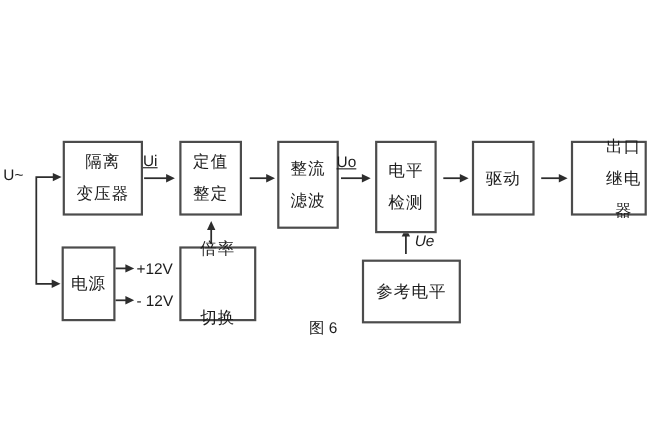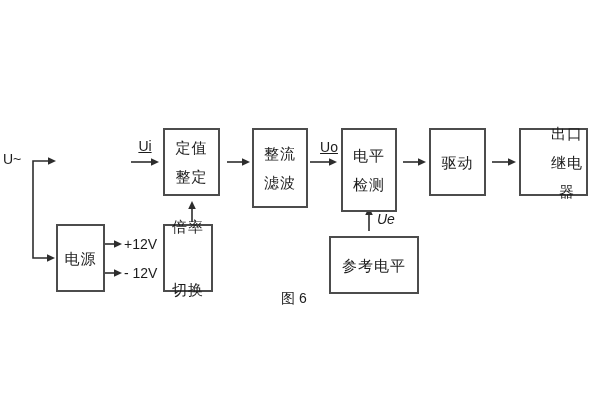--- a/index.html
+++ b/index.html
@@ -6,21 +6,21 @@
   #canvas{
     position:relative;width:600px;height:400px;background:#ffffff;
     font-family:"Liberation Sans",sans-serif;color:#1c1c1c;overflow:hidden;
   }
   .box{
     position:absolute;box-sizing:border-box;border:2px solid #4c4c4c;background:#ffffff;
     display:flex;flex-direction:column;align-items:center;justify-content:center;
     font-size:15px;line-height:29px;text-align:center;letter-spacing:1px;
   }
   .lbl{position:absolute;font-size:14px;white-space:nowrap;color:#1c1c1c;}
-  .lbl.center{text-align:center;text-decoration:underline;}
+  .lbl.center{text-align:left;text-decoration:underline;}
   svg.wires{position:absolute;left:0;top:0;width:600px;height:400px;}
   svg .w{stroke:#2d2d2d;stroke-width:1.6;fill:none;}
   svg .ah{fill:#2d2d2d;stroke:none;}
 </style>
 </head>
 <body>
 
 <div id="canvas">
 
   <svg class="wires" viewBox="0 0 600 400">
@@ -62,20 +62,24 @@
       <polygon class="ah" points="122,244 114,240.2 114,247.8"></polygon>
     </g>
     <g>
       <line class="w" x1="104" y1="273" x2="115" y2="273"></line>
       <polygon class="ah" points="122,273 114,269.2 114,276.8"></polygon>
     </g>
   </svg>
 
   <div class="lbl" style="left:3px;top:151px;">U~</div>
 
+  <div class="box" style="left:57px;top:128px;width:73px;height:68px;">
+    <span>隔离</span>
+    <span>变压器</span>
+  </div>
 
   <div class="box" style="left:163px;top:128px;width:57px;height:68px;text-align:right;">
     <span>定值</span>
     <span>整定</span>
   </div>
 
   <div class="box" style="left:252px;top:128px;width:56px;height:80px;">
     <span>整流</span>
     <span>滤波</span>
   </div>
@@ -98,21 +102,21 @@
   <div class="lbl center" style="left:306px;top:139px;width:46px;">Uo</div>
   <div class="lbl" style="left:377px;top:211px;font-style:italic;">Ue</div>
 
   <div class="box" style="left:56px;top:224px;width:49px;height:68px;">
     <span>电源</span>
   </div>
 
   <div class="lbl" style="left:124px;top:236px;">+12V</div>
   <div class="lbl" style="left:124px;top:265px;">- 12V</div>
 
-  <div class="box" style="left:163px;top:224px;width:50px;height:68px;gap:34px;">
+  <div class="box" style="left:163px;top:224px;width:70px;height:68px;gap:34px;">
     <span>倍率</span>
     <span>切换</span>
   </div>
 
   <div class="box" style="left:329px;top:236px;width:90px;height:58px;">
     <span>参考电平</span>
   </div>
 
   <div class="lbl" style="left:281px;top:290px;">图 6</div>
 

